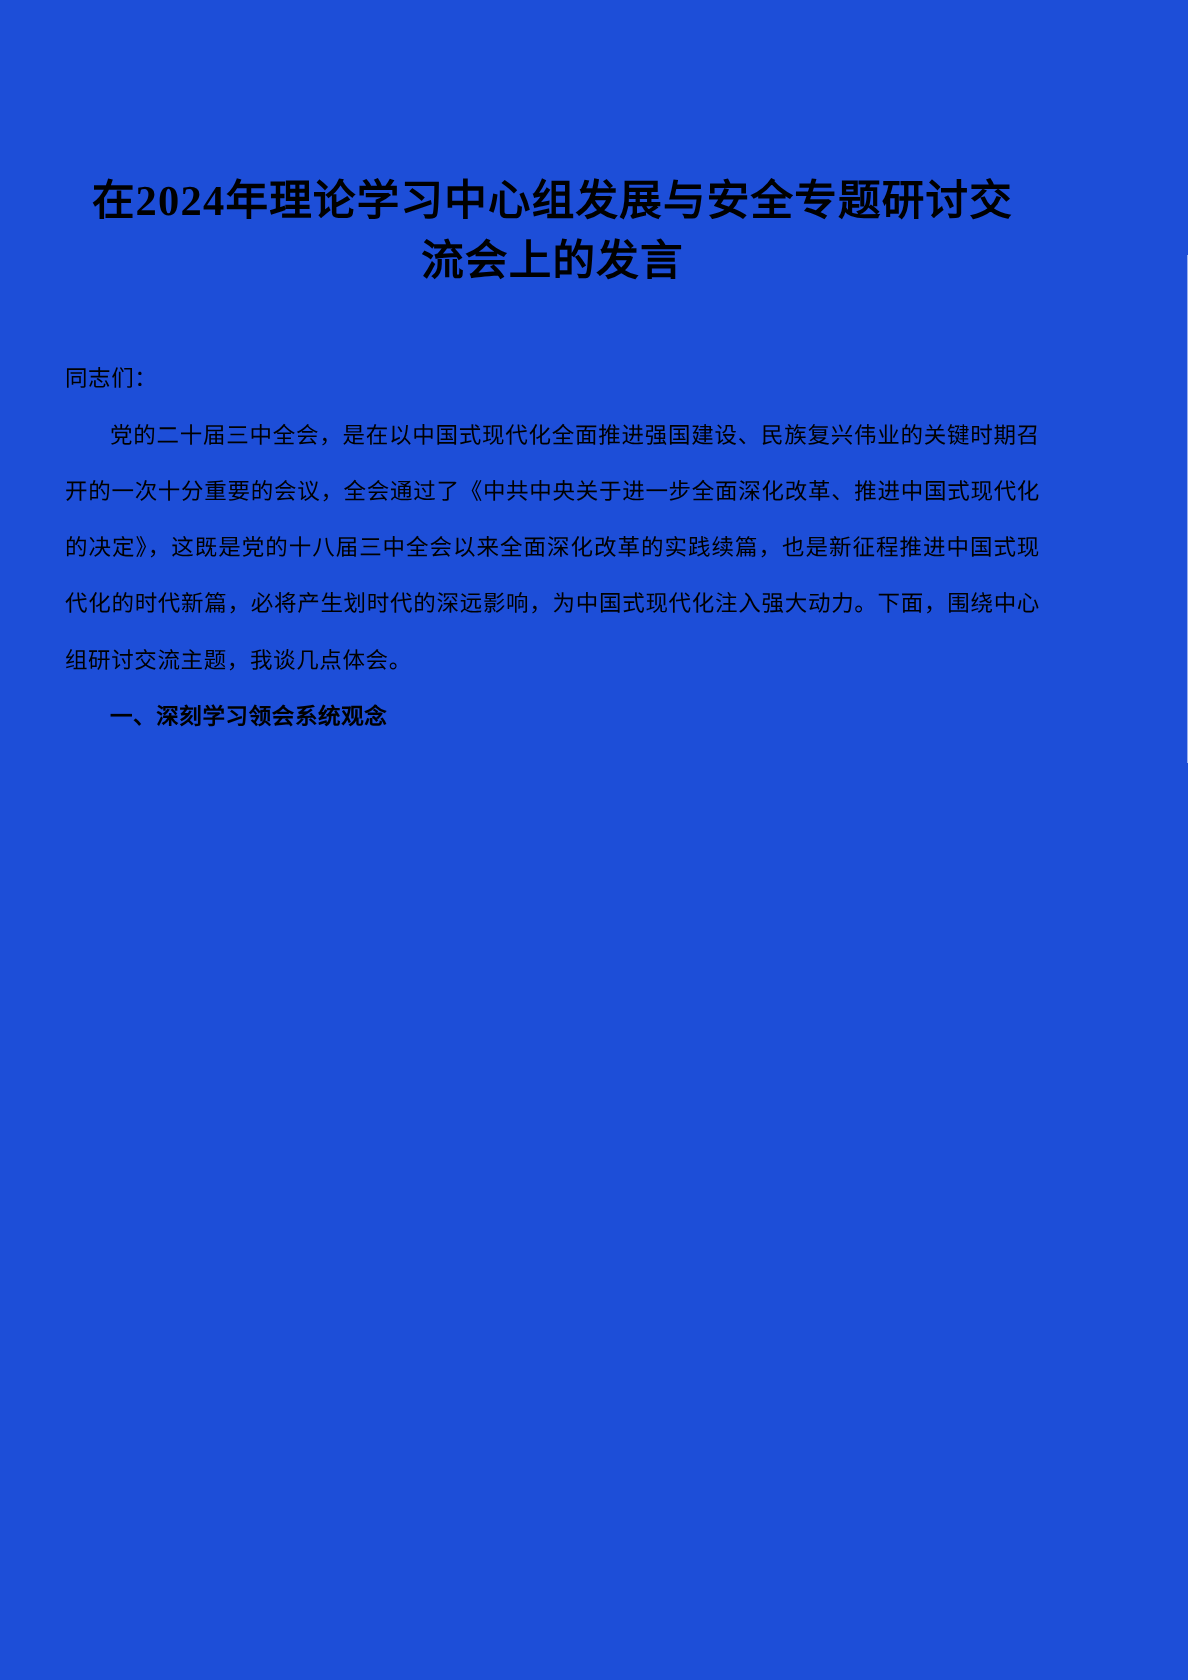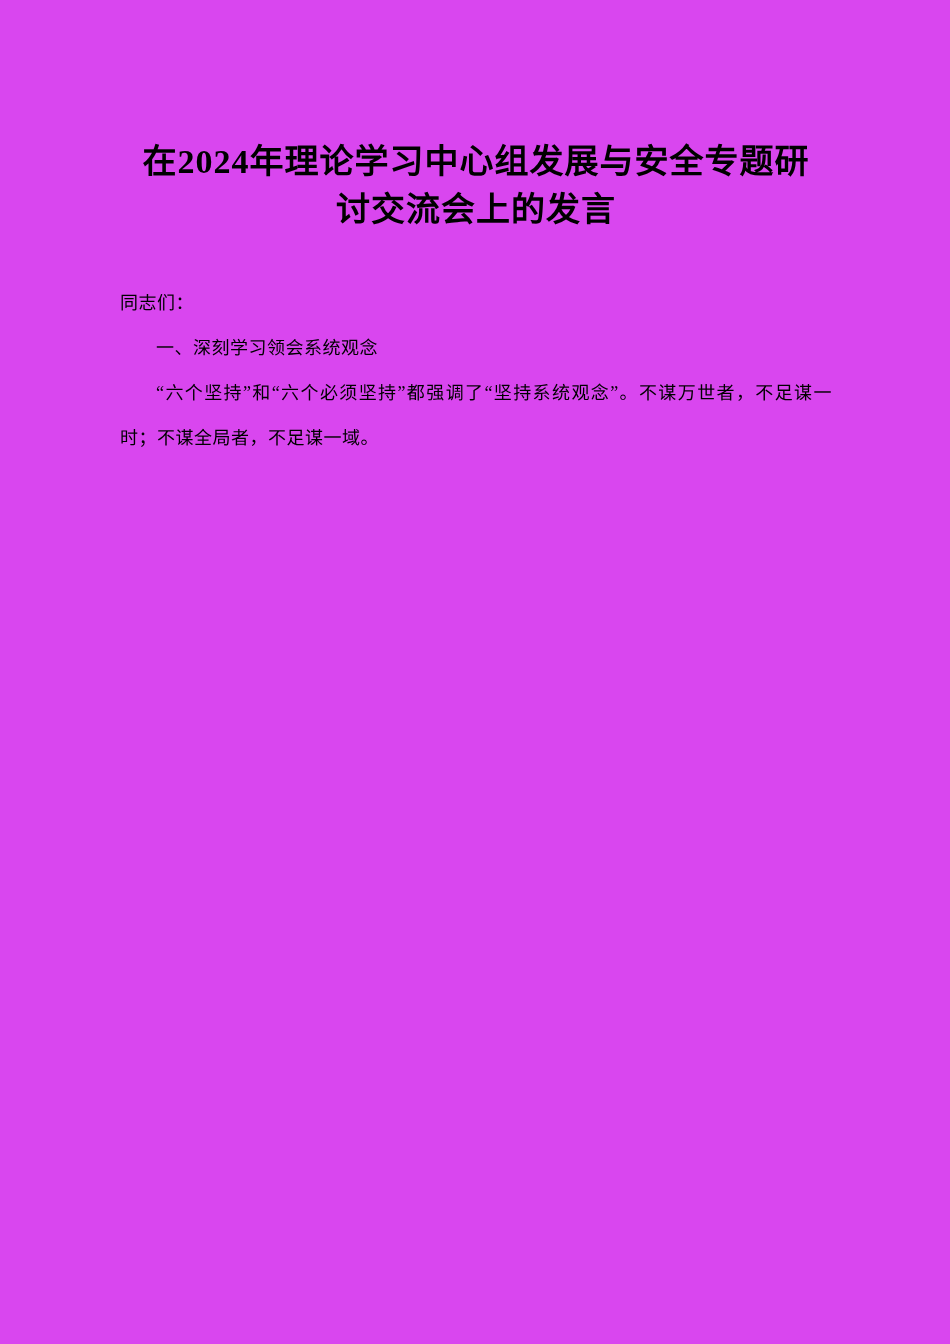--- a/index.html
+++ b/index.html
@@ -6,24 +6,24 @@
   html, body {
     margin: 0;
     padding: 0;
     background: #ffffff;
   }
   .page {
     position: relative;
     width: 950px;
     min-height: 1344px;
     margin: 0 auto;
-    background: #d946ef;
+    background: #1d4ed8;
     color: #000000;
     box-sizing: border-box;
-    padding: 138px 118px 60px 120px;
+    padding: 138px 118px 60px 52px;
     font-family: "Liberation Serif", "DejaVu Serif", serif;
   }
   .doc-title {
     margin: 0 0 46px 0;
     padding: 0 10px;
     font-size: 34px;
     line-height: 1.42;
     font-weight: 700;
     text-align: center;
     letter-spacing: 1px;
@@ -34,31 +34,31 @@
     font-size: 18px;
     line-height: 45px;
     text-align: justify;
     letter-spacing: 0.5px;
     word-break: break-all;
   }
   .doc-body p.indent {
     text-indent: 2em;
   }
   .doc-body p.section-heading {
-    font-weight: 400;
+    font-weight: 700;
   }
 </style>
 </head>
 <body>
 
 <div class="page">
   <h1 class="doc-title">在2024年理论学习中心组发展与安全专题研讨交流会上的发言</h1>
 
   <div class="doc-body">
     <p>同志们：</p>
 
+    <p class="indent">党的二十届三中全会，是在以中国式现代化全面推进强国建设、民族复兴伟业的关键时期召开的一次十分重要的会议，全会通过了《中共中央关于进一步全面深化改革、推进中国式现代化的决定》，这既是党的十八届三中全会以来全面深化改革的实践续篇，也是新征程推进中国式现代化的时代新篇，必将产生划时代的深远影响，为中国式现代化注入强大动力。下面，围绕中心组研讨交流主题，我谈几点体会。</p>
 
     <p class="indent section-heading">一、深刻学习领会系统观念</p>
 
 
-    <p class="indent">“六个坚持”和“六个必须坚持”都强调了“坚持系统观念”。不谋万世者，不足谋一时；不谋全局者，不足谋一域。</p>
   </div>
 </div>
 
 </body></html>

